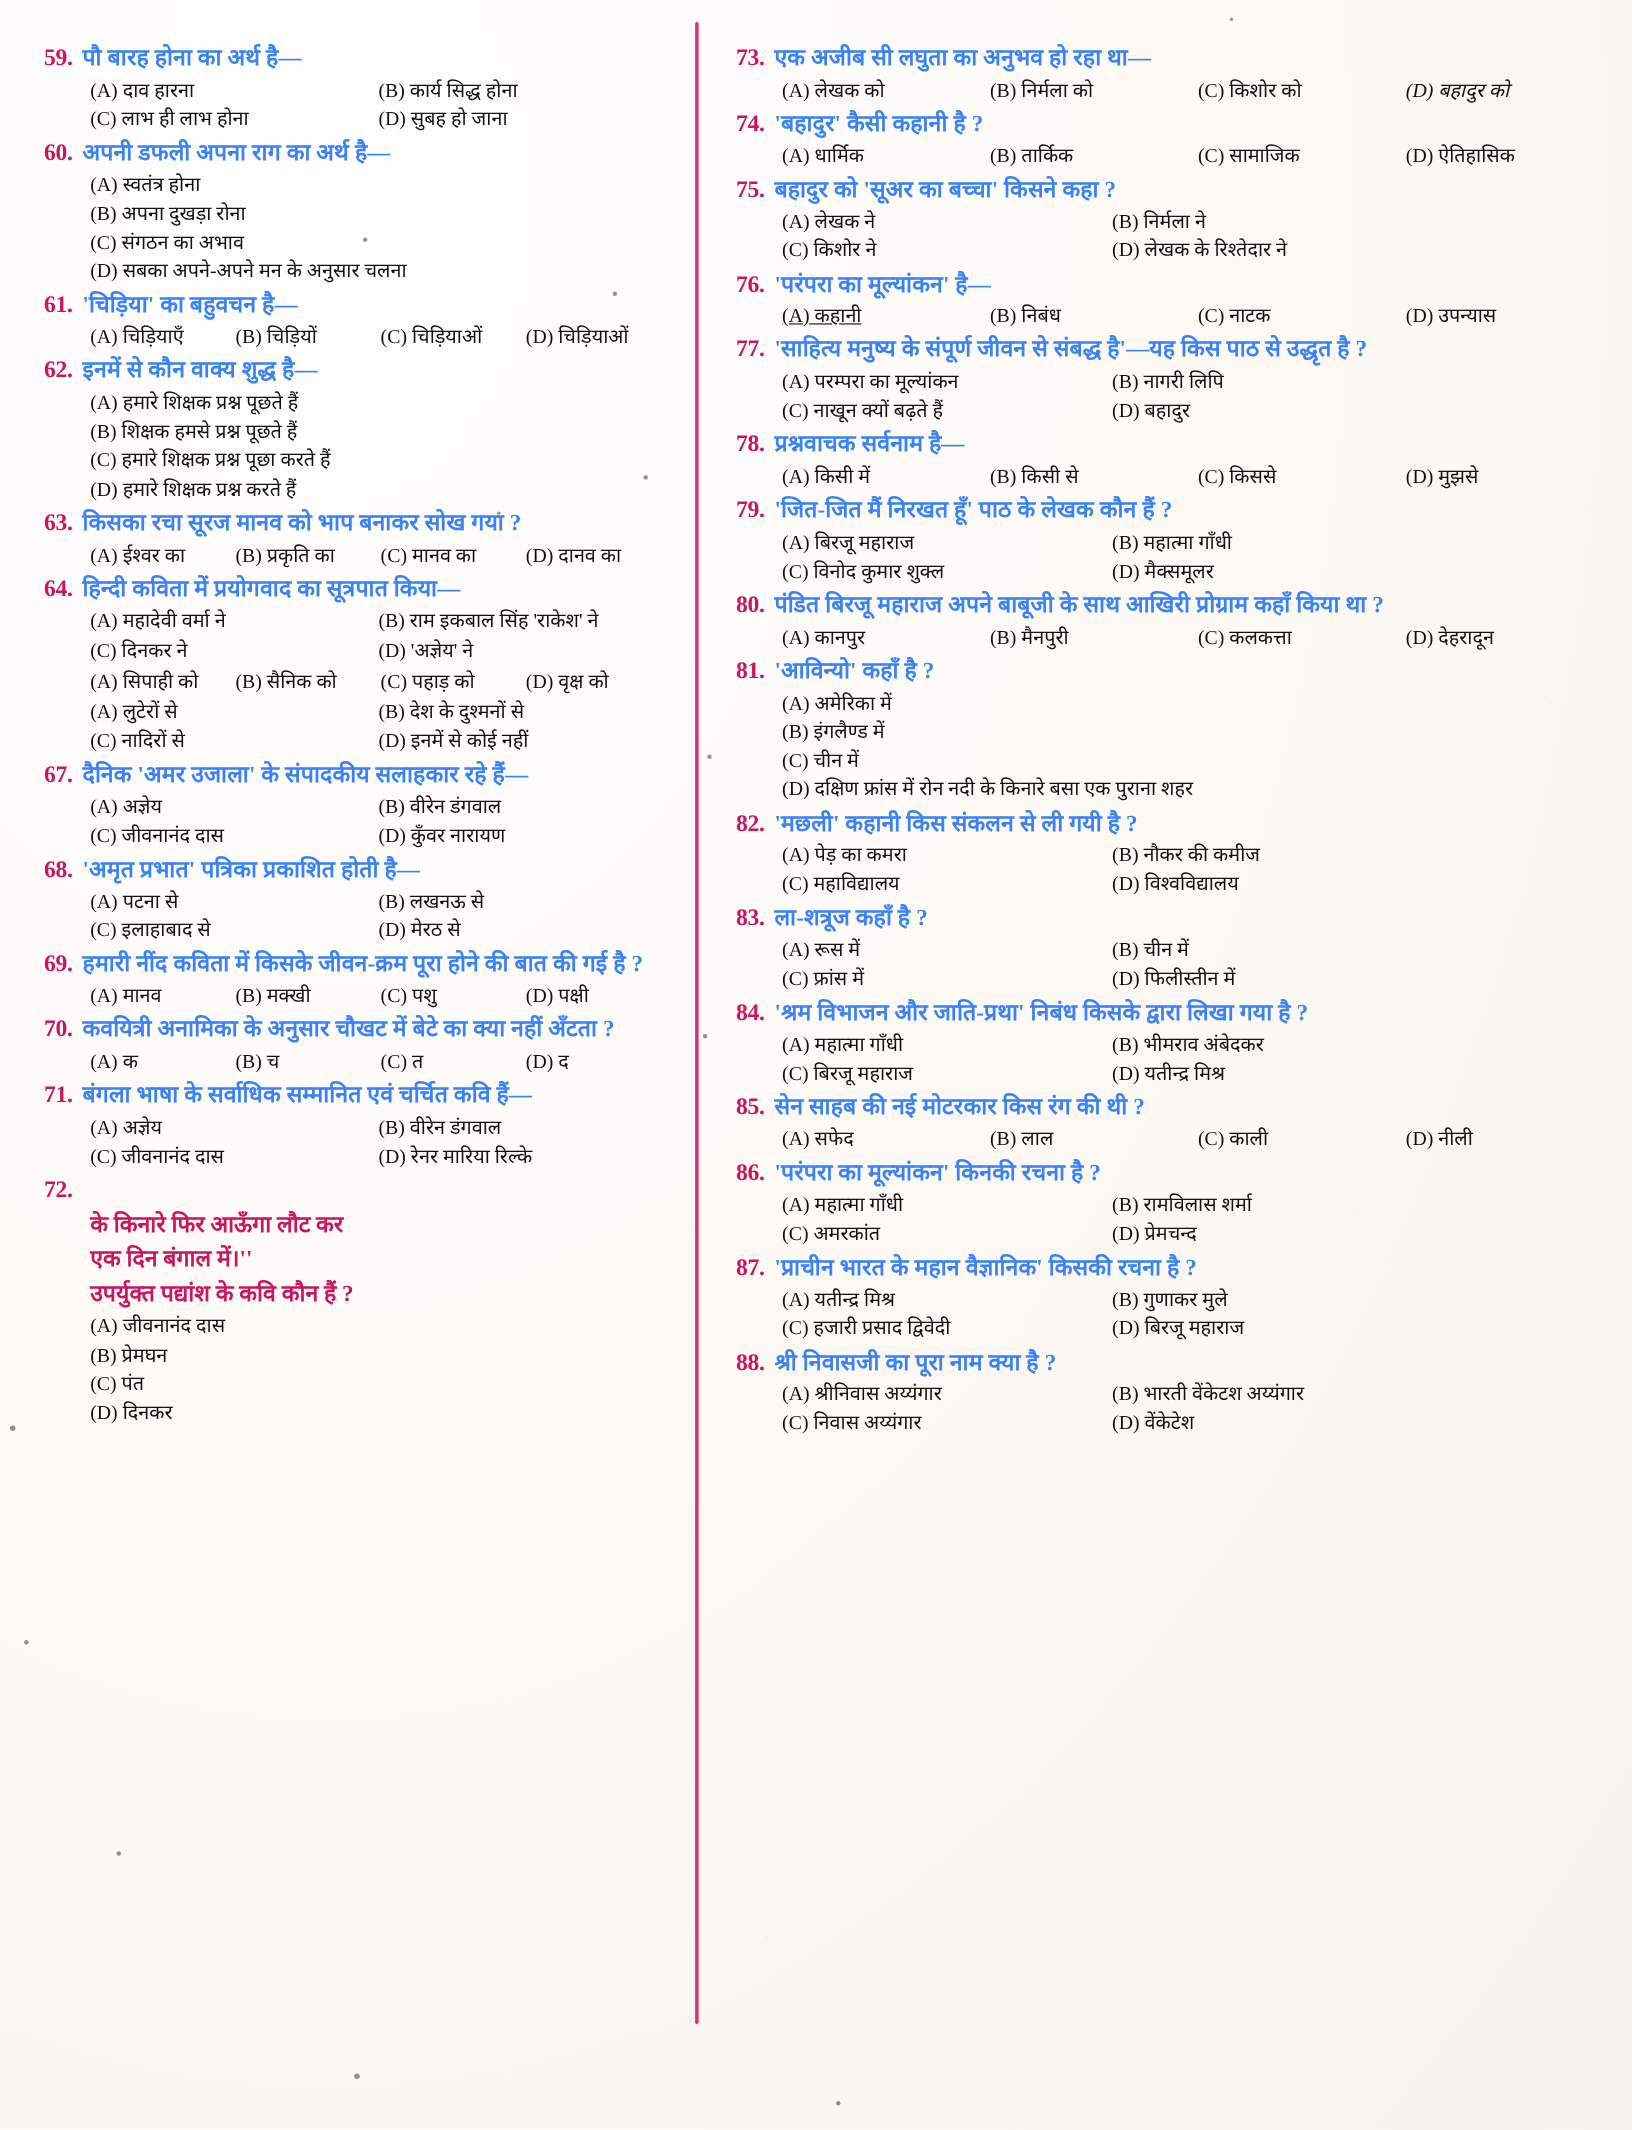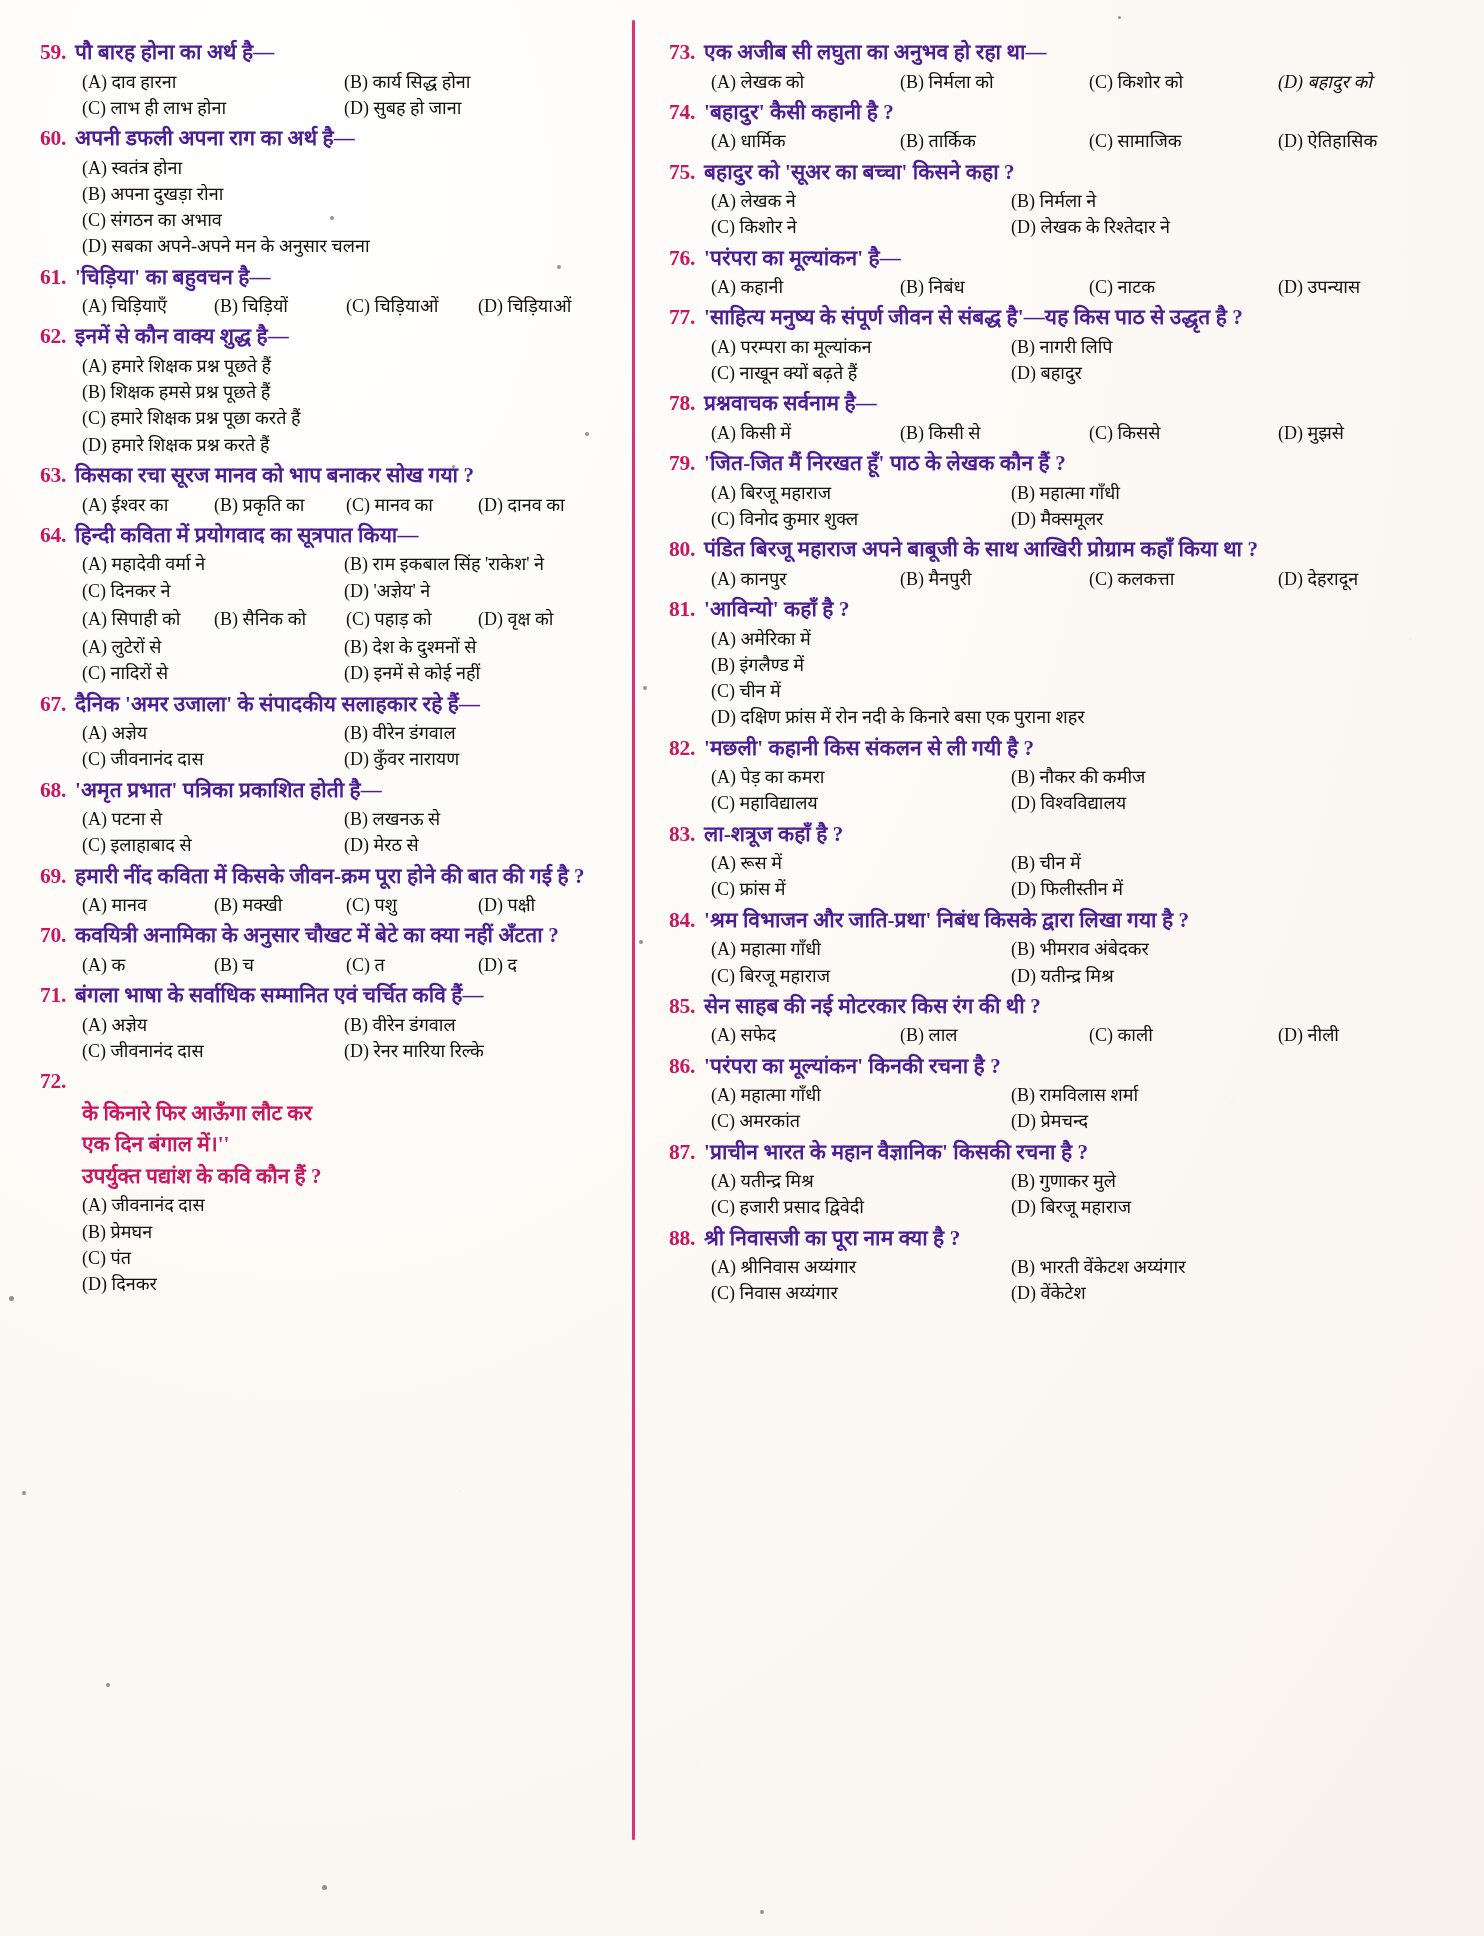--- a/index.html
+++ b/index.html
@@ -61,21 +61,21 @@
     font-weight:bold;
     font-size:21.5px;
     min-width:40px;
     text-align:right;
     padding-right:9px;
     line-height:1.42;
     letter-spacing:-.3px;
     flex:0 0 auto;
   }
   .qtext{
-    color:#4c1d95;
+    color:#3b82f6;
     font-size:21px;
     line-height:1.43;
     font-weight:600;
     letter-spacing:.1px;
     flex:1 1 auto;
   }
   .opts{
     margin:0 0 2px 0;
     padding-left:56px;
     color:#12100f;
@@ -364,21 +364,21 @@
           </div>
         </div>
       </div>
       <div>
         <div class="q">
           <div class="qnum">76.</div>
           <div class="qtext">'परंपरा का मूल्यांकन' है—</div>
         </div>
         <div class="opts">
           <div class="row4">
-            <span class="lbl" style="min-width: 183px; padding-right: 6px;">(A) कहानी</span>
+            <span class="lbl" style="min-width: 183px; padding-right: 6px; text-decoration: underline;">(A) कहानी</span>
             <span class="lbl" style="min-width: 183px; padding-right: 6px;">(B) निबंध</span>
             <span class="lbl" style="min-width: 183px; padding-right: 6px;">(C) नाटक</span>
             <span class="lbl" style="min-width: auto; padding-right: 6px;">(D) उपन्यास</span>
           </div>
         </div>
       </div>
       <div>
         <div class="q">
           <div class="qnum">77.</div>
           <div class="qtext">'साहित्य मनुष्य के संपूर्ण जीवन से संबद्ध है'—यह किस पाठ से उद्धृत है ?</div>

